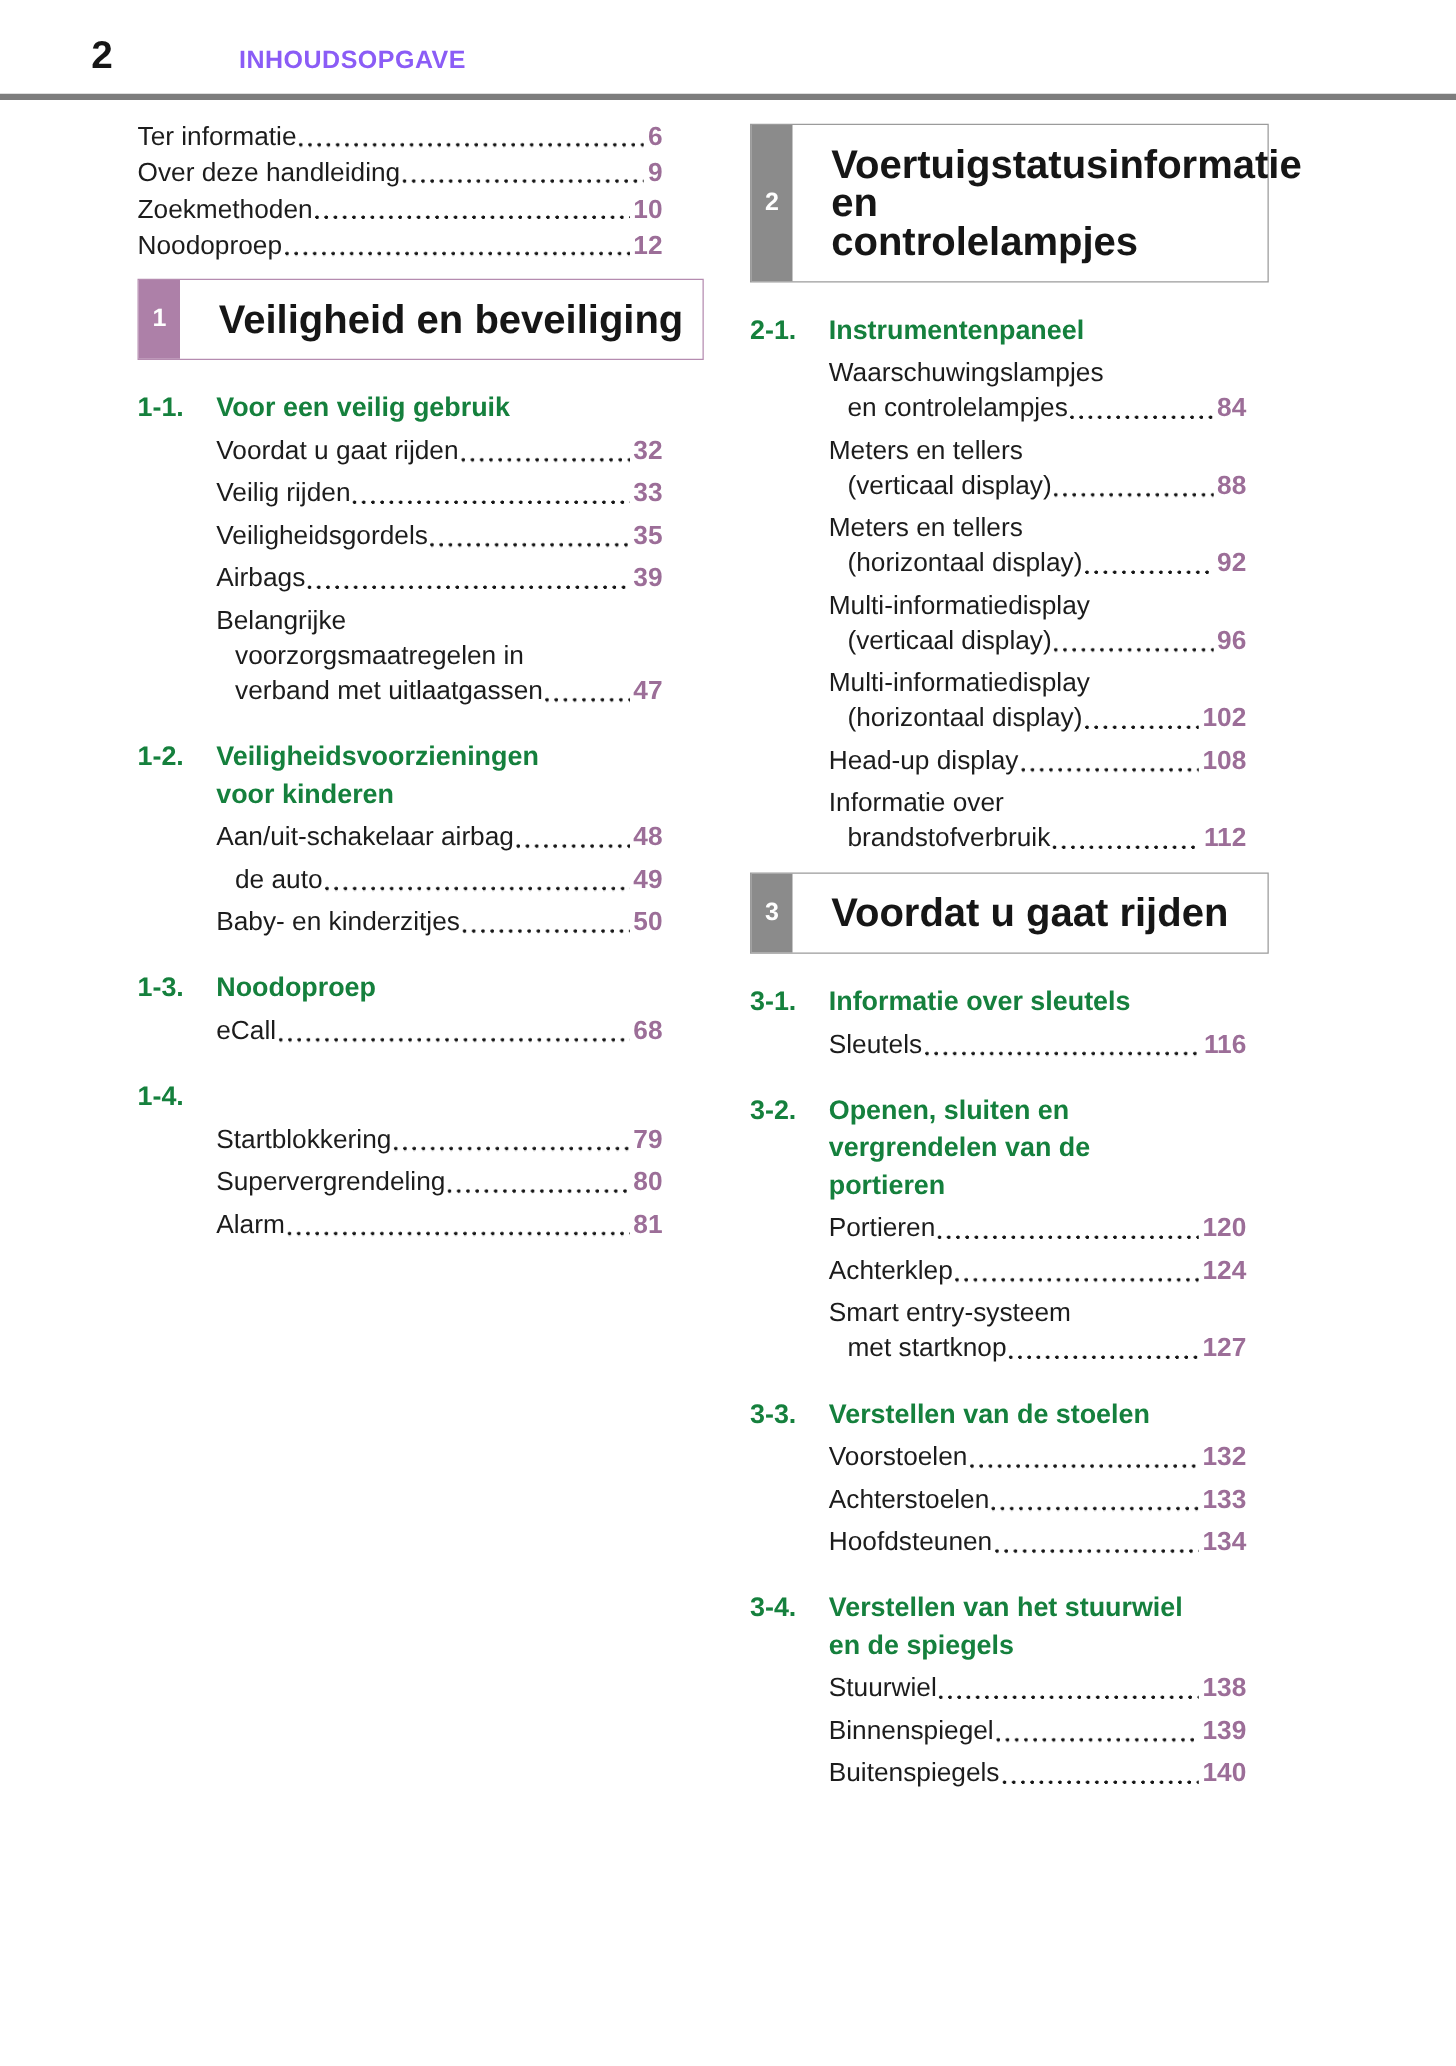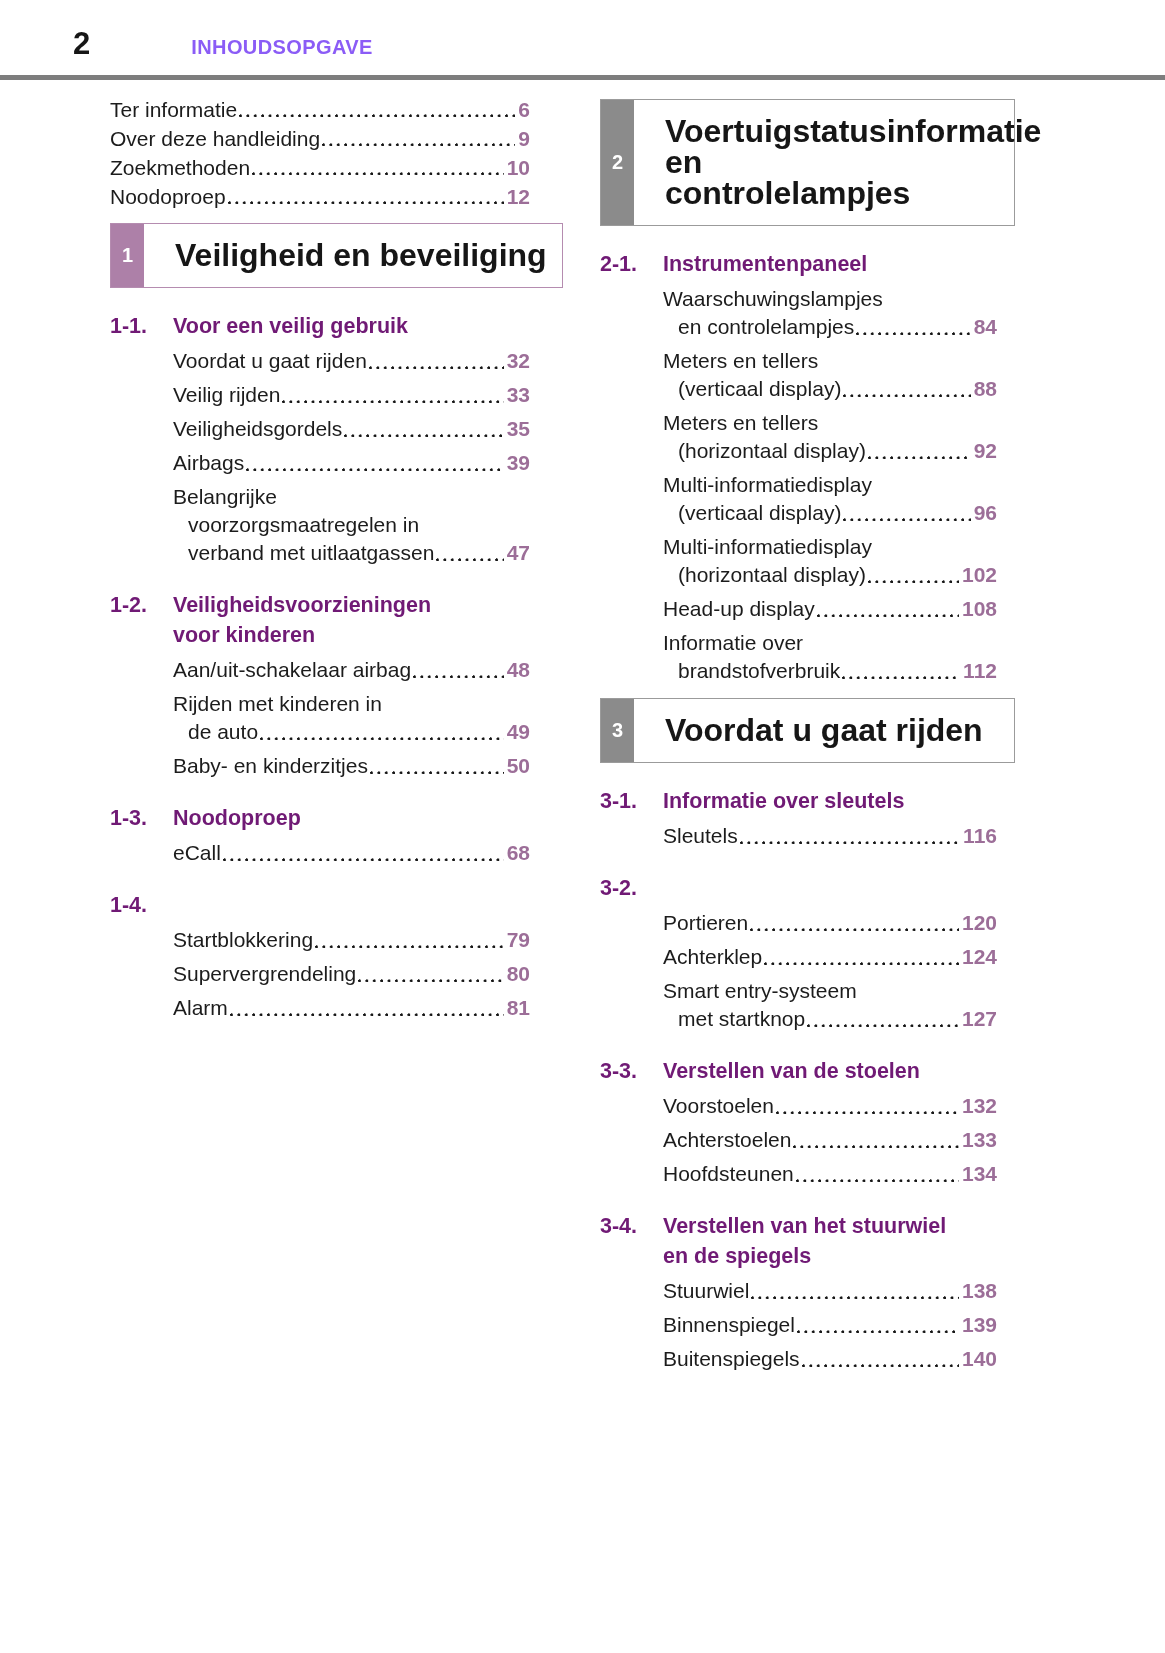--- a/index.html
+++ b/index.html
@@ -35,21 +35,21 @@
   .col-right .chapter-box{width:415px;}
   .col-right .chapter-box:first-child{margin-top:5px;}
   .chapter-box .tab{
     width:33px;flex:none;display:flex;align-items:center;justify-content:center;
     background:#8b8b8b;color:#ffffff;font-weight:bold;font-size:20px;
   }
   .chapter-box.accent{border-color:#b58cb0;}
   .chapter-box.accent .tab{background:#ad80a8;}
   .ch-title{padding:16px 8px 16px 31px;font-size:32px;font-weight:bold;line-height:31px;color:#161616;}
   
-  .sec-head{display:flex;font-size:21.5px;font-weight:bold;line-height:30px;margin-top:23px;color:#701a75;}
+  .sec-head{display:flex;font-size:21.5px;font-weight:bold;line-height:30px;margin-top:23px;color:#15803d;}
   .sec-num{width:63px;flex:none;}
   .sec-title{flex:1;}
   .entries{margin-left:63px;font-size:21px;}
   .entry{margin:6px 0;line-height:28px;}
   .entry .cont, .front-list .cont{margin-left:15px;}
   .txt{white-space:nowrap;}
 </style>
 </head>
 <body>
 
@@ -146,21 +146,20 @@
           </div>
           <div class="entries">
             <div class="entry">
               <div class="row">
                 <span class="txt">Aan/uit-schakelaar airbag</span>
                 <span class="dots"></span>
                 <span class="pagenum">48</span>
               </div>
             </div>
             <div class="entry">
-              <div>Rijden met kinderen in</div>
               <div class="row cont">
                 <span class="txt">de auto</span>
                 <span class="dots"></span>
                 <span class="pagenum">49</span>
               </div>
             </div>
             <div class="entry">
               <div class="row">
                 <span class="txt">Baby- en kinderzitjes</span>
                 <span class="dots"></span>
@@ -307,20 +306,25 @@
                 <span class="txt">Sleutels</span>
                 <span class="dots"></span>
                 <span class="pagenum">116</span>
               </div>
             </div>
           </div>
         </div>
         <div class="section">
           <div class="sec-head">
             <span class="sec-num">3-2.</span>
+            <div class="sec-title">
+              <div>Openen, sluiten en</div>
+              <div>vergrendelen van de</div>
+              <div>portieren</div>
+            </div>
           </div>
           <div class="entries">
             <div class="entry">
               <div class="row">
                 <span class="txt">Portieren</span>
                 <span class="dots"></span>
                 <span class="pagenum">120</span>
               </div>
             </div>
             <div class="entry">

